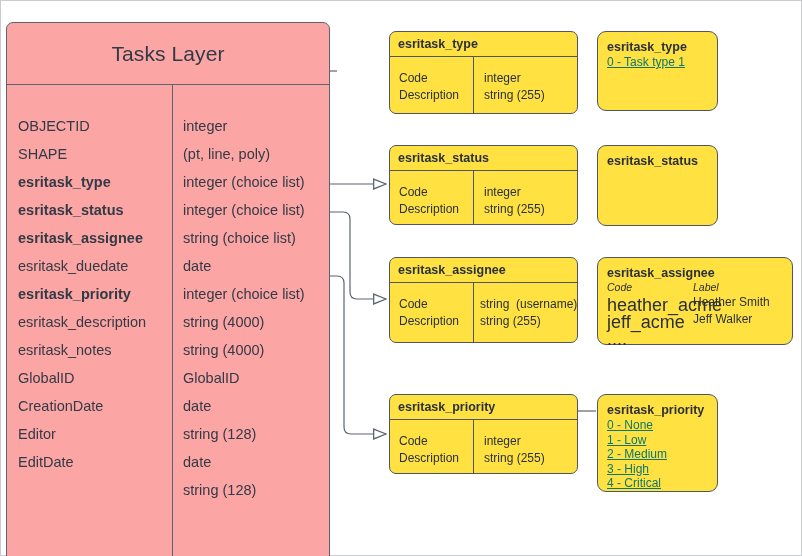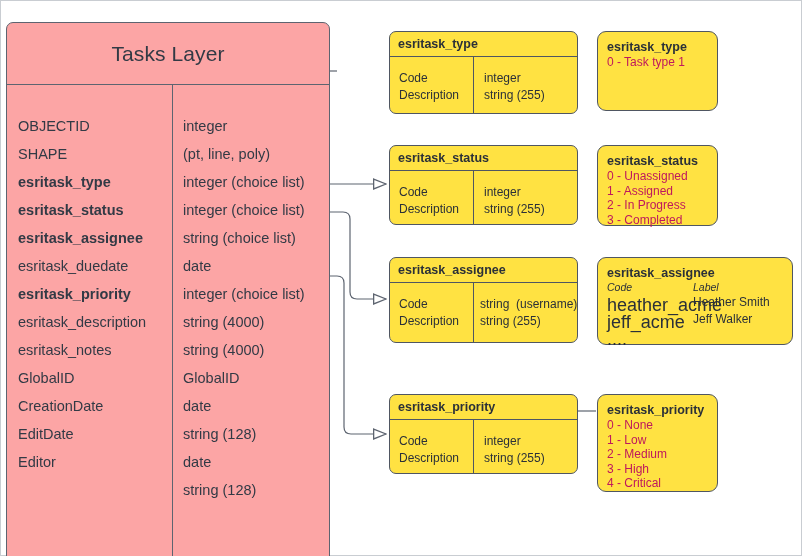--- a/index.html
+++ b/index.html
@@ -137,23 +137,24 @@
   }
   .dv-title {
     font-size: 12.5px;
     font-weight: bold;
     color: #2b3038;
     line-height: 16px;
     white-space: nowrap;
   }
   .dv-line {
     font-size: 12px;
-    color: #be185d;
+    color: #0f766e;
     line-height: 14.5px;
     white-space: nowrap;
+    text-decoration: underline;
   }
   .dv-hdrrow {
     position: relative;
     height: 14px;
   }
   .dv-row {
     position: relative;
     height: 17px;
   }
   .dv-c1 {
@@ -214,22 +215,22 @@
           <div class="field-row">SHAPE</div>
           <div class="field-row bold">esritask_type</div>
           <div class="field-row bold">esritask_status</div>
           <div class="field-row bold">esritask_assignee</div>
           <div class="field-row">esritask_duedate</div>
           <div class="field-row bold">esritask_priority</div>
           <div class="field-row">esritask_description</div>
           <div class="field-row">esritask_notes</div>
           <div class="field-row">GlobalID</div>
           <div class="field-row">CreationDate</div>
+          <div class="field-row">Editor</div>
           <div class="field-row">EditDate</div>
-          <div class="field-row">Editor</div>
         </div>
       <div class="field-col types" id="field-types">
           <div class="field-row">integer</div>
           <div class="field-row">(pt, line, poly)</div>
           <div class="field-row">integer (choice list)</div>
           <div class="field-row">integer (choice list)</div>
           <div class="field-row">string (choice list)</div>
           <div class="field-row">date</div>
           <div class="field-row">integer (choice list)</div>
           <div class="field-row">string (4000)</div>
@@ -305,26 +306,20 @@
 
   <div class="dom-values" style="left:597px; top:31px; width:121px; height:80px;">
     <div class="dv-title">esritask_type</div>
     <div id="dv0">
         <div class="dv-line">0 - Task type 1</div>
       </div>
   </div>
 
   <div class="dom-values" style="left:597px; top:145px; width:121px; height:81px;">
     <div class="dv-title">esritask_status</div>
-    <div id="dv1">
-        <div class="dv-line">0 - Unassigned</div>
-        <div class="dv-line">1 - Assigned</div>
-        <div class="dv-line">2 - In Progress</div>
-        <div class="dv-line">3 - Completed</div>
-      </div>
   </div>
 
   <div class="dom-values" style="left:597px; top:257px; width:196px; height:88px;">
     <div class="dv-title">esritask_assignee</div>
     <div id="dv2">
         <div class="dv-hdrrow">
           <span class="dv-c1 dv-italic">Code</span>
           <span class="dv-c2 dv-italic">Label</span>
         </div>
         <div class="dv-row">

